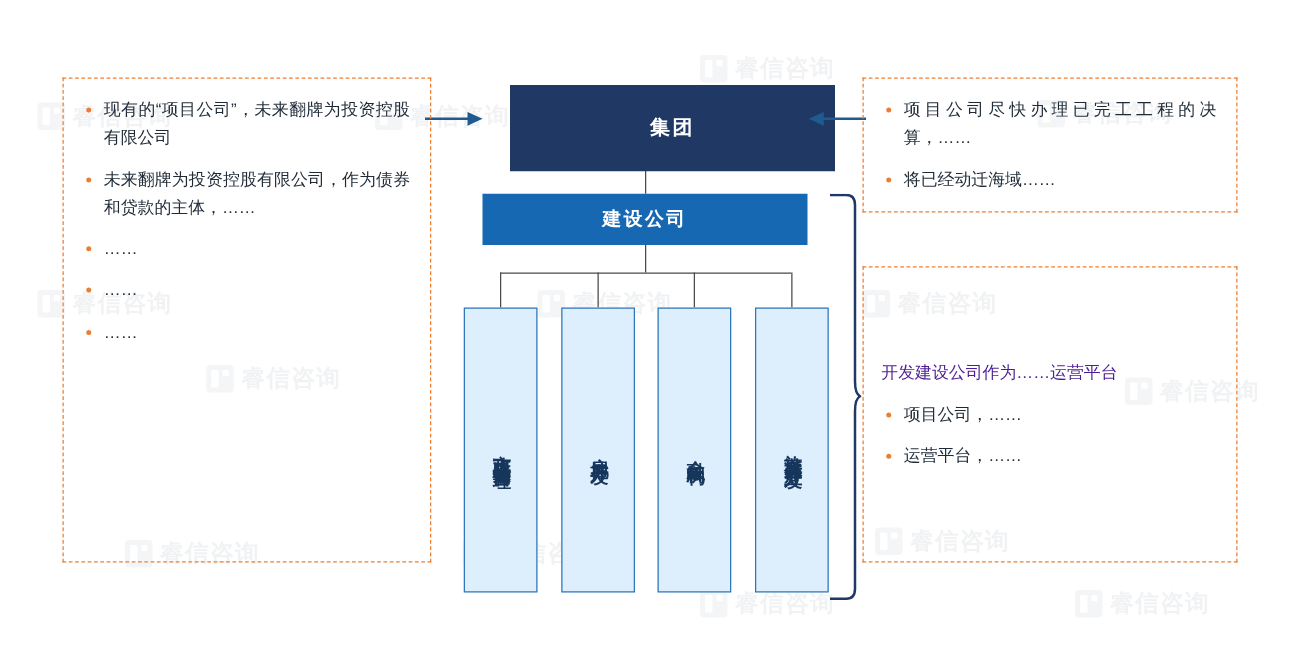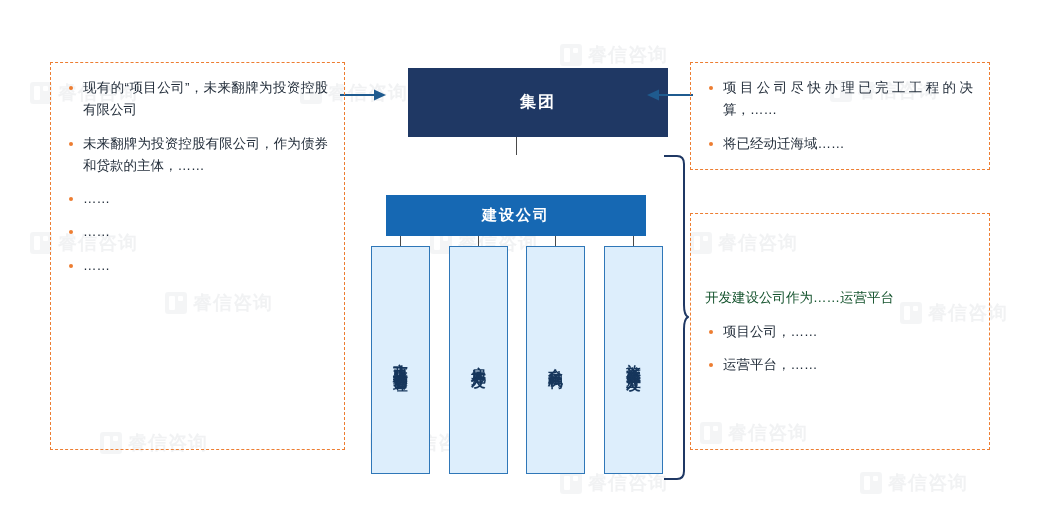--- a/index.html
+++ b/index.html
@@ -79,21 +79,20 @@
     background: #1f3864;
     color: #ffffff;
     font-size: 16px;
     letter-spacing: 2px;
   }
   .node-construction {
     background: #1668b3;
     color: #ffffff;
     font-size: 15px;
     letter-spacing: 2px;
-    margin-top: 40px;
   }
   .node-leaf {
     background: #ddeefc;
     border: 1px solid #2f77b8;
     color: #16365c;
     font-size: 14.5px;
     letter-spacing: 2px;
     line-height: 1.25;
     writing-mode: vertical-rl;
     text-orientation: upright;
@@ -145,21 +144,21 @@
     left: 4px;
     top: 9px;
     width: 4px;
     height: 4px;
     background: #ed7d31;
     border-radius: 50%;
   }
   .panel-plain {
     font-size: 13.5px;
     line-height: 1.7;
-    color: #14532d;
+    color: #4c1d95;
     margin: 0 0 11px 0;
     text-align: justify;
   }
 
   
   .bracket {
     position: absolute;
   }
 </style>
 </head>

